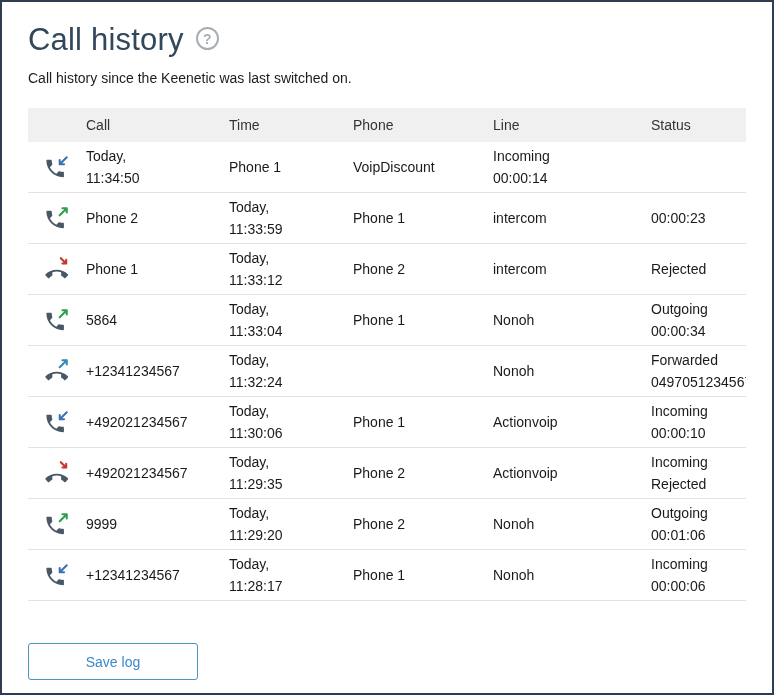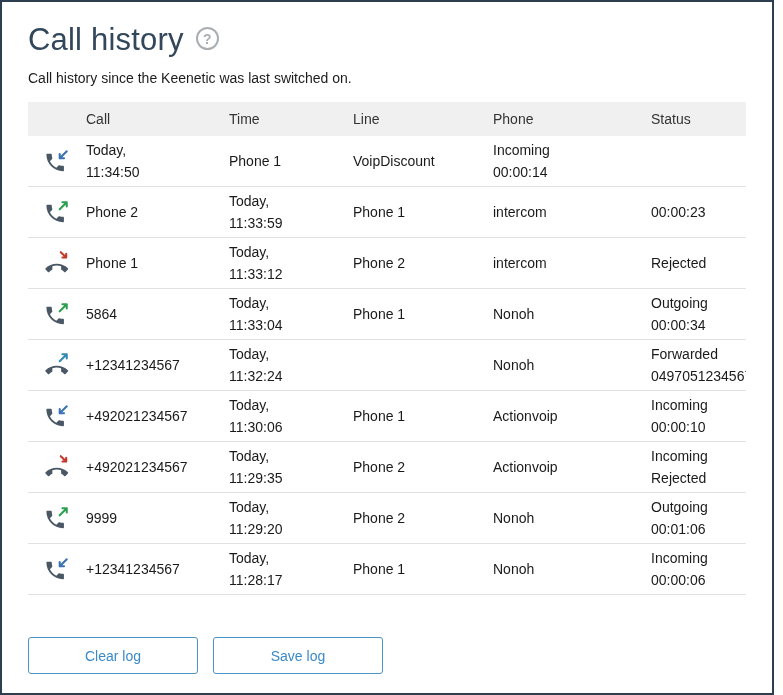--- a/index.html
+++ b/index.html
@@ -2,21 +2,21 @@
 <html><head>
 <meta charset="utf-8">
 <style>
   html,body{margin:0;padding:0;background:#fff;}
   body{width:783px;height:695px;font-family:"Liberation Sans",sans-serif;}
   .page{box-sizing:border-box;width:774px;height:695px;border:2px solid #2d3e50;background:#fff;padding:18px 26px 0 26px;overflow:hidden;}
   .title-row{display:flex;align-items:flex-start;gap:12px;}
   h1{margin:0;font-size:31px;line-height:40px;font-weight:400;color:#33475b;letter-spacing:0.2px;}
   .help{box-sizing:border-box;width:23px;height:23px;border:2px solid #a9aeb3;border-radius:50%;color:#a9aeb3;font-size:14px;font-weight:bold;display:flex;align-items:center;justify-content:center;margin-top:7px;cursor:pointer;user-select:none;}
   .subtitle{margin:10px 0 0 0;font-size:14px;color:#1c1c1c;}
-  .table{margin-top:16px;font-size:14px;color:#1a1a1a;}
+  .table{margin-top:22px;font-size:14px;color:#1a1a1a;}
   .thead,.trow{display:grid;grid-template-columns:58px 143px 124px 140px 158px minmax(0,1fr);align-items:center;}
   .thead{background:#f0f0f0;height:34px;color:#333;}
   .trow{height:50px;border-bottom:1px solid #e2e2e2;}
   .cell{padding-right:8px;overflow:hidden;}
   .cell-time,.cell-status{white-space:pre-line;line-height:22px;}
   .icon-cell{display:flex;justify-content:center;align-items:center;padding-right:0;}
   .icon-cell svg{display:block;}
   .actions{margin-top:42px;display:flex;gap:15px;}
   .actions button{width:170px;height:37px;background:#fff;border:1px solid #4a94c6;border-radius:3px;color:#3a89c9;font-size:14px;font-family:"Liberation Sans",sans-serif;cursor:pointer;}
 </style>
@@ -30,22 +30,22 @@
     <span class="help">?</span>
   </div>
 
   <p class="subtitle">Call history since the Keenetic was last switched on.</p>
 
   <div class="table">
     <div class="thead">
       <div class="cell"></div>
       <div class="cell">Call</div>
       <div class="cell">Time</div>
+      <div class="cell">Phone</div>
       <div class="cell">Line</div>
-      <div class="cell">Phone</div>
       <div class="cell">Status</div>
     </div>
     <div id="tbody">
         <div class="trow">
           <div class="cell icon-cell">
             <span>
               <svg width="26" height="26" viewBox="0 0 24 24">
                 <path d="M6.62 10.79c1.44 2.83 3.76 5.14 6.59 6.59l2.2-2.2c.27-.27.67-.36 1.02-.24 1.12.37 2.33.57 3.57.57.55 0 1 .45 1 1V20c0 .55-.45 1-1 1-9.39 0-17-7.61-17-17 0-.55.45-1 1-1h3.5c.55 0 1 .45 1 1 0 1.25.2 2.45.57 3.57.11.35.03.74-.25 1.02l-2.2 2.2z" transform="translate(-0.5,2.5) scale(0.9)" fill="#4a5866"></path>
                 <path d="M21 3 L14.5 9.5 M14.5 9.5 L14.5 5.5 M14.5 9.5 L18.5 9.5" fill="none" stroke="#3a72b4" stroke-width="1.9" stroke-linecap="round" stroke-linejoin="round"></path>
               </svg>
@@ -189,17 +189,16 @@
 11:28:17</div>
           <div class="cell cell-phone">Phone 1</div>
           <div class="cell cell-line">Nonoh</div>
           <div class="cell cell-status">Incoming
 00:00:06</div>
         </div>
       </div>
   </div>
 
   <div class="actions">
-    <button>Clear log</button>
     <button>Save log</button>
   </div>
 
 </div>
 
 </body></html>

